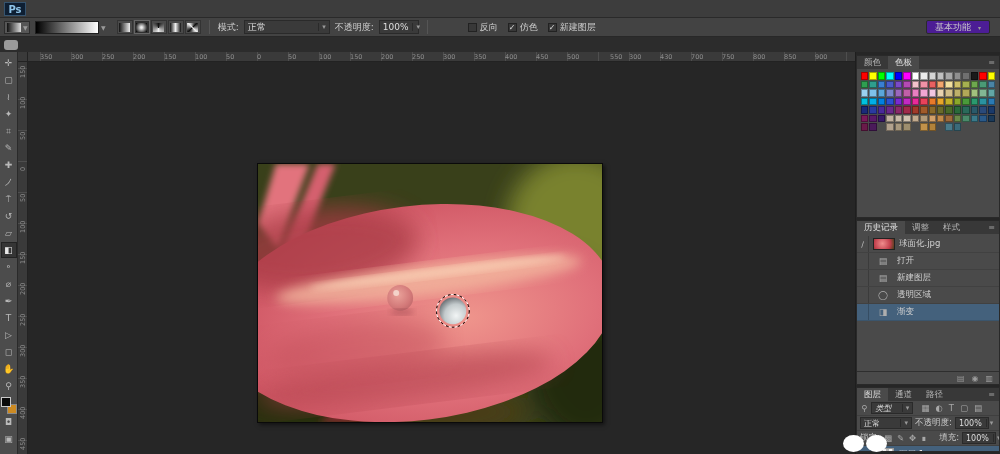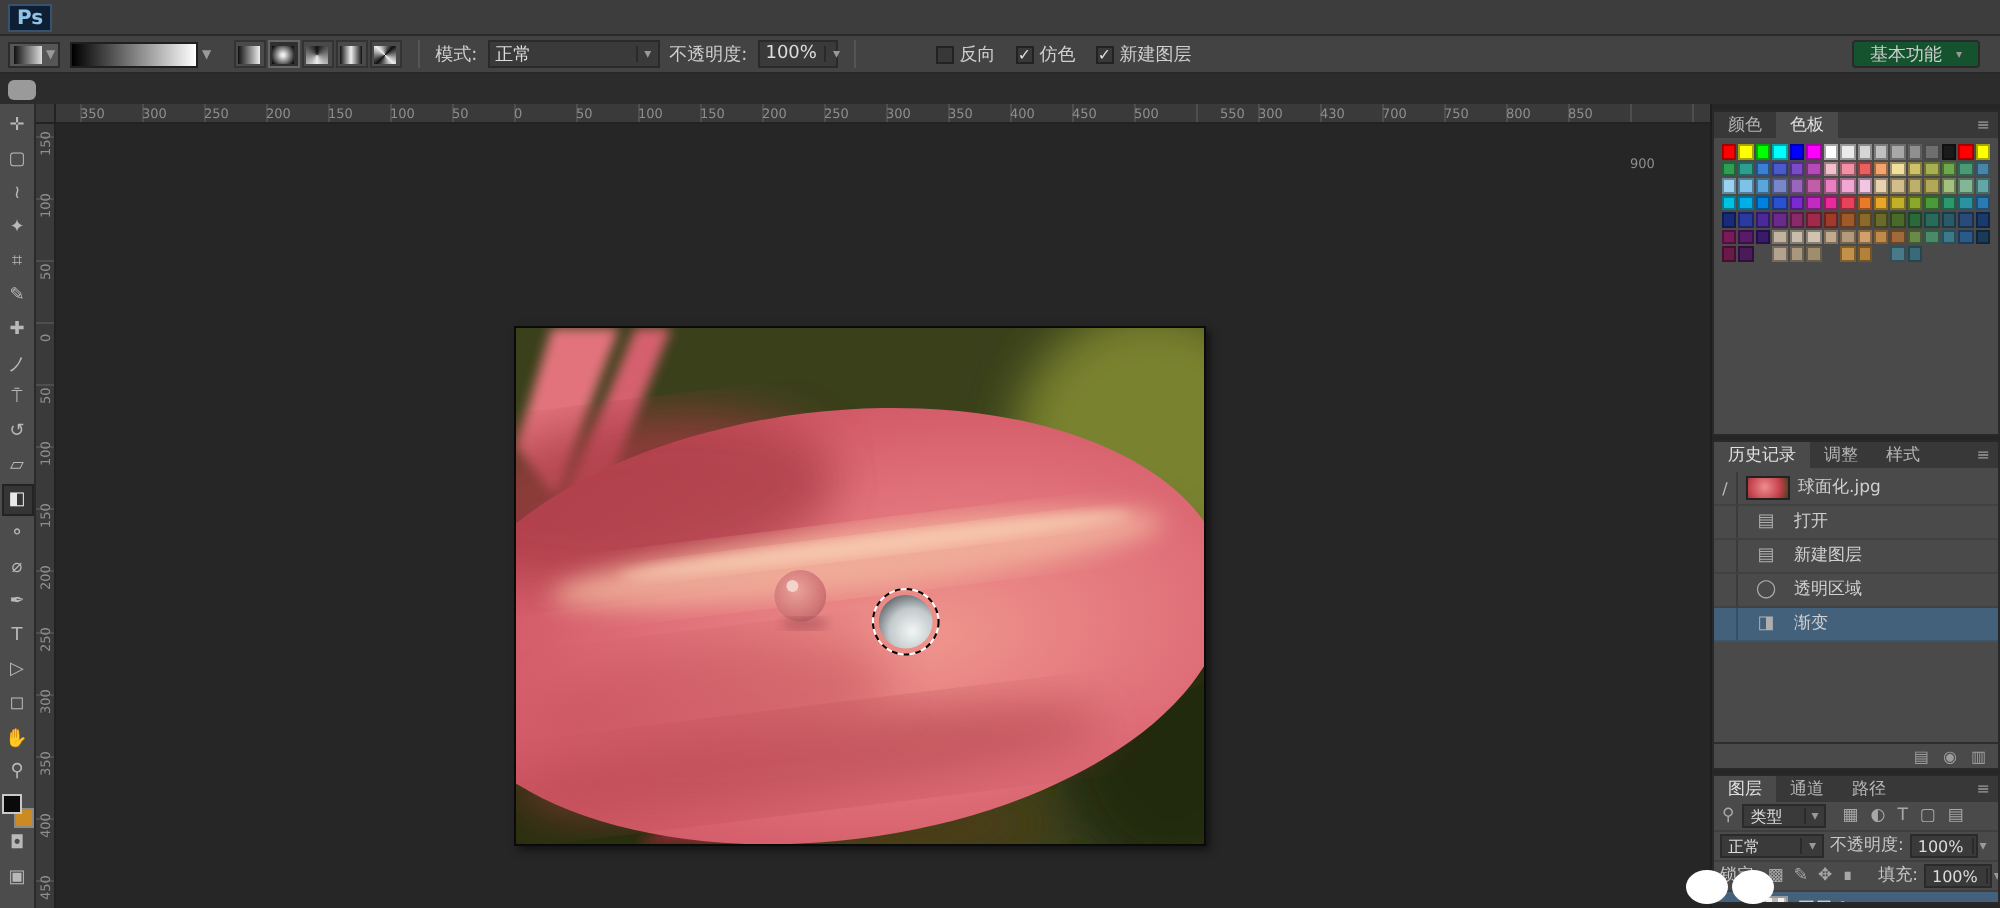--- a/index.html
+++ b/index.html
@@ -31,21 +31,21 @@
   .grad-type .sw { width:11px; height:9px; }
   .grad-type.sel { background:#303030; border:1px solid #666; }
   .vsep { width:1px; height:14px; background:#2e2e2e; border-right:1px solid #555; margin:0 3px; }
   .selectbox { background:#3a3a3a; border:1px solid #2a2a2a; height:14px;
     display:flex; align-items:center; padding:0 3px; gap:4px; color:#ddd; }
   .selectbox .arr { color:#999; font-size:7px; border-left:1px solid #2a2a2a; padding-left:3px; }
   .cbx { display:flex; align-items:center; gap:3px; }
   .cbx .box { width:9px; height:9px; background:#383838; border:1px solid #222;
     color:#ddd; font-size:8px; line-height:8px; text-align:center; }
   .spacer { flex:1; }
-  .workspace-btn { background:#14532d; border:1px solid #2a2a2a; border-radius:2px;
+  .workspace-btn { background:#4c1d95; border:1px solid #2a2a2a; border-radius:2px;
     height:14px; padding:0 8px; display:flex; align-items:center; gap:5px;
     color:#ccc; margin-right:6px; }
 
   
   .tabbar { height:15px; background:#2c2c2c; display:flex; align-items:flex-end; }
   .tab-left-chip { width:14px; height:10px; margin:0 3px 2px 4px; background:#9a9a9a;
     border-radius:3px; }
   .doctab { background:#414141; border:1px solid #222; border-bottom:none;
     height:14px; display:flex; align-items:center; padding:0 6px; gap:7px; }
   .doctab .title { color:#c9c9c9; font-size:8.5px; white-space:nowrap; }
@@ -260,21 +260,21 @@
           <span class="lbl" style="left: 487px;">400</span>
           <span class="lbl" style="left: 518px;">450</span>
           <span class="lbl" style="left: 549px;">500</span>
           <span class="lbl" style="left: 592px;">550</span>
           <span class="lbl" style="left: 611px;">300</span>
           <span class="lbl" style="left: 642px;">430</span>
           <span class="lbl" style="left: 673px;">700</span>
           <span class="lbl" style="left: 704px;">750</span>
           <span class="lbl" style="left: 735px;">800</span>
           <span class="lbl" style="left: 766px;">850</span>
-          <span class="lbl" style="left: 797px; margin-top: 25px;">900</span>
+          <span class="lbl" style="left: 797px;">900</span>
         </div>
       <div class="vruler" id="vruler">
           <span class="lbl" style="top: 16px;">150</span>
           <span class="lbl" style="top: 47px;">100</span>
           <span class="lbl" style="top: 78px;">50</span>
           <span class="lbl" style="top: 109px;">0</span>
           <span class="lbl" style="top: 140px;">50</span>
           <span class="lbl" style="top: 171px;">100</span>
           <span class="lbl" style="top: 202px;">150</span>
           <span class="lbl" style="top: 233px;">200</span>
@@ -516,21 +516,21 @@
       <div class="panel layerspanel">
         <div class="panel-tabs" id="layers-tabs">
             <div class="ptab act">图层</div>
             <div class="ptab">通道</div>
             <div class="ptab">路径</div>
             <div class="pmenu">≡</div>
           </div>
         <div class="lrow">
           <span class="picon">⚲</span>
           <div class="selectbox" style="width:42px;">
-            <span style="flex:1;">类型</span>
+            <span style="flex:1;font-style:italic;">类型</span>
             <span class="arr">▾</span>
           </div>
           <div id="layer-filter-icons" style="display:flex;gap:4px;margin-left:4px;">
               <span class="picon">▦</span>
               <span class="picon">◐</span>
               <span class="picon">T</span>
               <span class="picon">▢</span>
               <span class="picon">▤</span>
             </div>
         </div>

